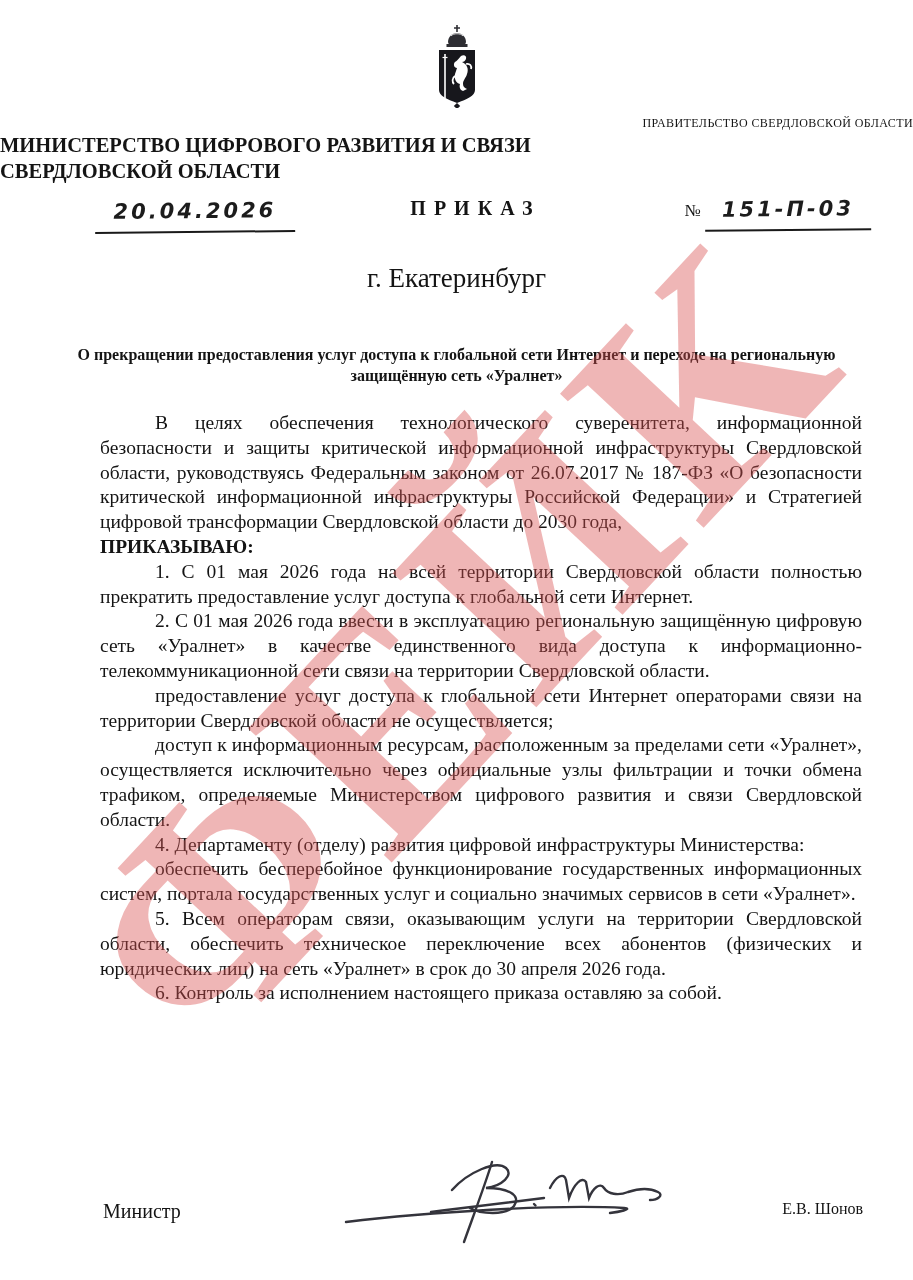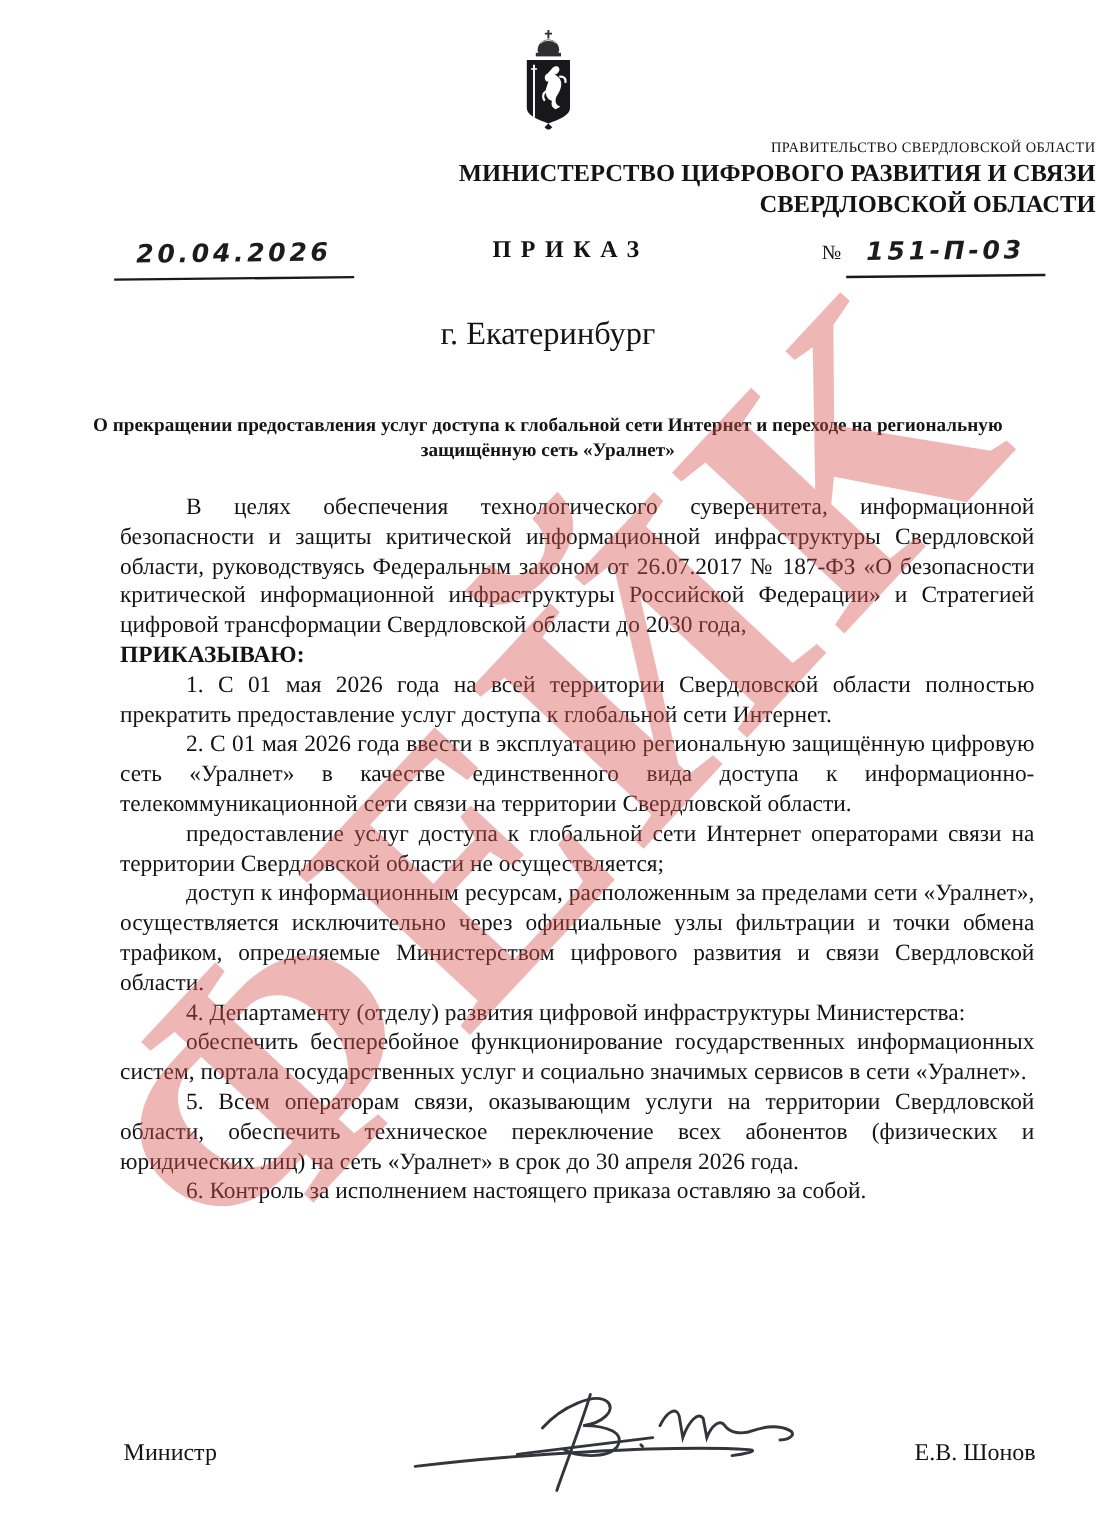--- a/index.html
+++ b/index.html
@@ -7,21 +7,21 @@
     position:relative;
     width:913px;height:1280px;
     background:#ffffff;
     overflow:hidden;
     font-family:"Liberation Serif",serif;
     color:#141414;
   }
   
   .emblem{display:block;margin:24px auto 0;}
   .gov-line{margin-top:8px;text-align:right;font-size:12px;letter-spacing:.4px;}
-  .ministry-line{margin-top:2px;text-align:right;font-weight:bold;font-size:20.5px;line-height:24px;}
+  .ministry-line{margin-top:2px;text-align:left;font-weight:bold;font-size:20.5px;line-height:24px;}
   .order-row{position:relative;margin-top:12px;height:54px;}
   .doc-type{text-align:center;font-weight:bold;font-size:20px;letter-spacing:8px;padding-top:2px;padding-left:38px;}
   .handwrite{
     font-family:"DejaVu Sans",sans-serif;
     font-style:italic;font-weight:bold;
     font-size:21px;letter-spacing:3px;color:#1c1c1c;
   }
   .date-field{
     position:absolute;left:95px;top:4px;width:200px;
     text-align:center;border-bottom:2px solid #1a1a1a;
@@ -44,21 +44,21 @@
   
   .body-text{
     margin:25px 51px 0 100px;
     font-size:19.5px;line-height:24.8px;
     text-align:justify;
   }
   .body-text p{margin:0;text-indent:55px;}
   .order-word{font-weight:bold;text-indent:0 !important;}
   
   .minister-title{position:absolute;left:103px;top:1200px;font-size:20px;}
-  .signer-name{position:absolute;right:50px;top:1200px;font-size:20px;text-align:right;}
+  .signer-name{position:absolute;right:50px;top:1200px;font-size:16px;text-align:right;}
   .sign-svg{position:absolute;left:328px;top:1148px;}
   
   .watermark{
     position:absolute;left:50%;top:645px;
     transform:translate(-50%,-50%) rotate(-47deg);
     font-family:"Liberation Serif",serif;font-weight:bold;
     font-size:300px;letter-spacing:12px;white-space:nowrap;
     color:rgba(216,82,82,0.42);
     z-index:9;pointer-events:none;user-select:none;
   }

